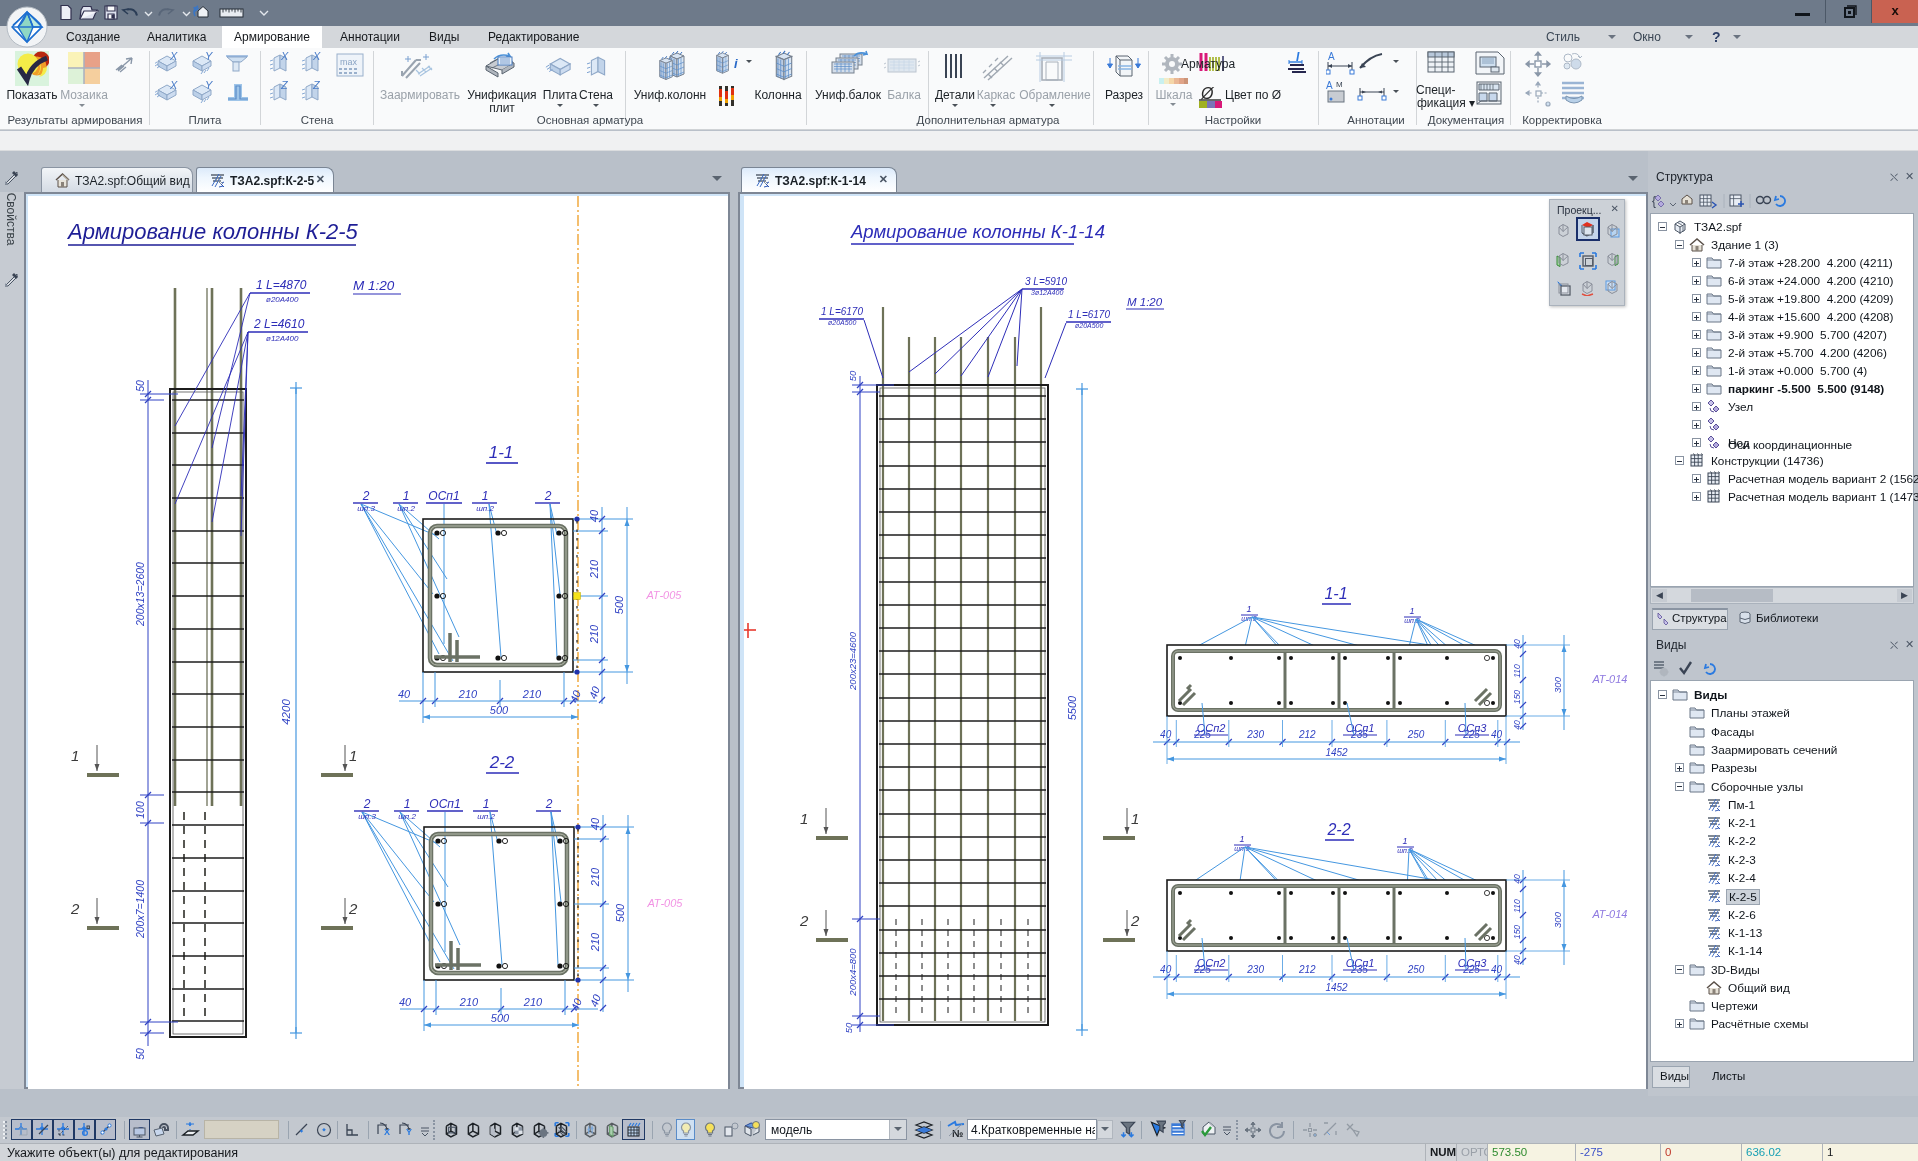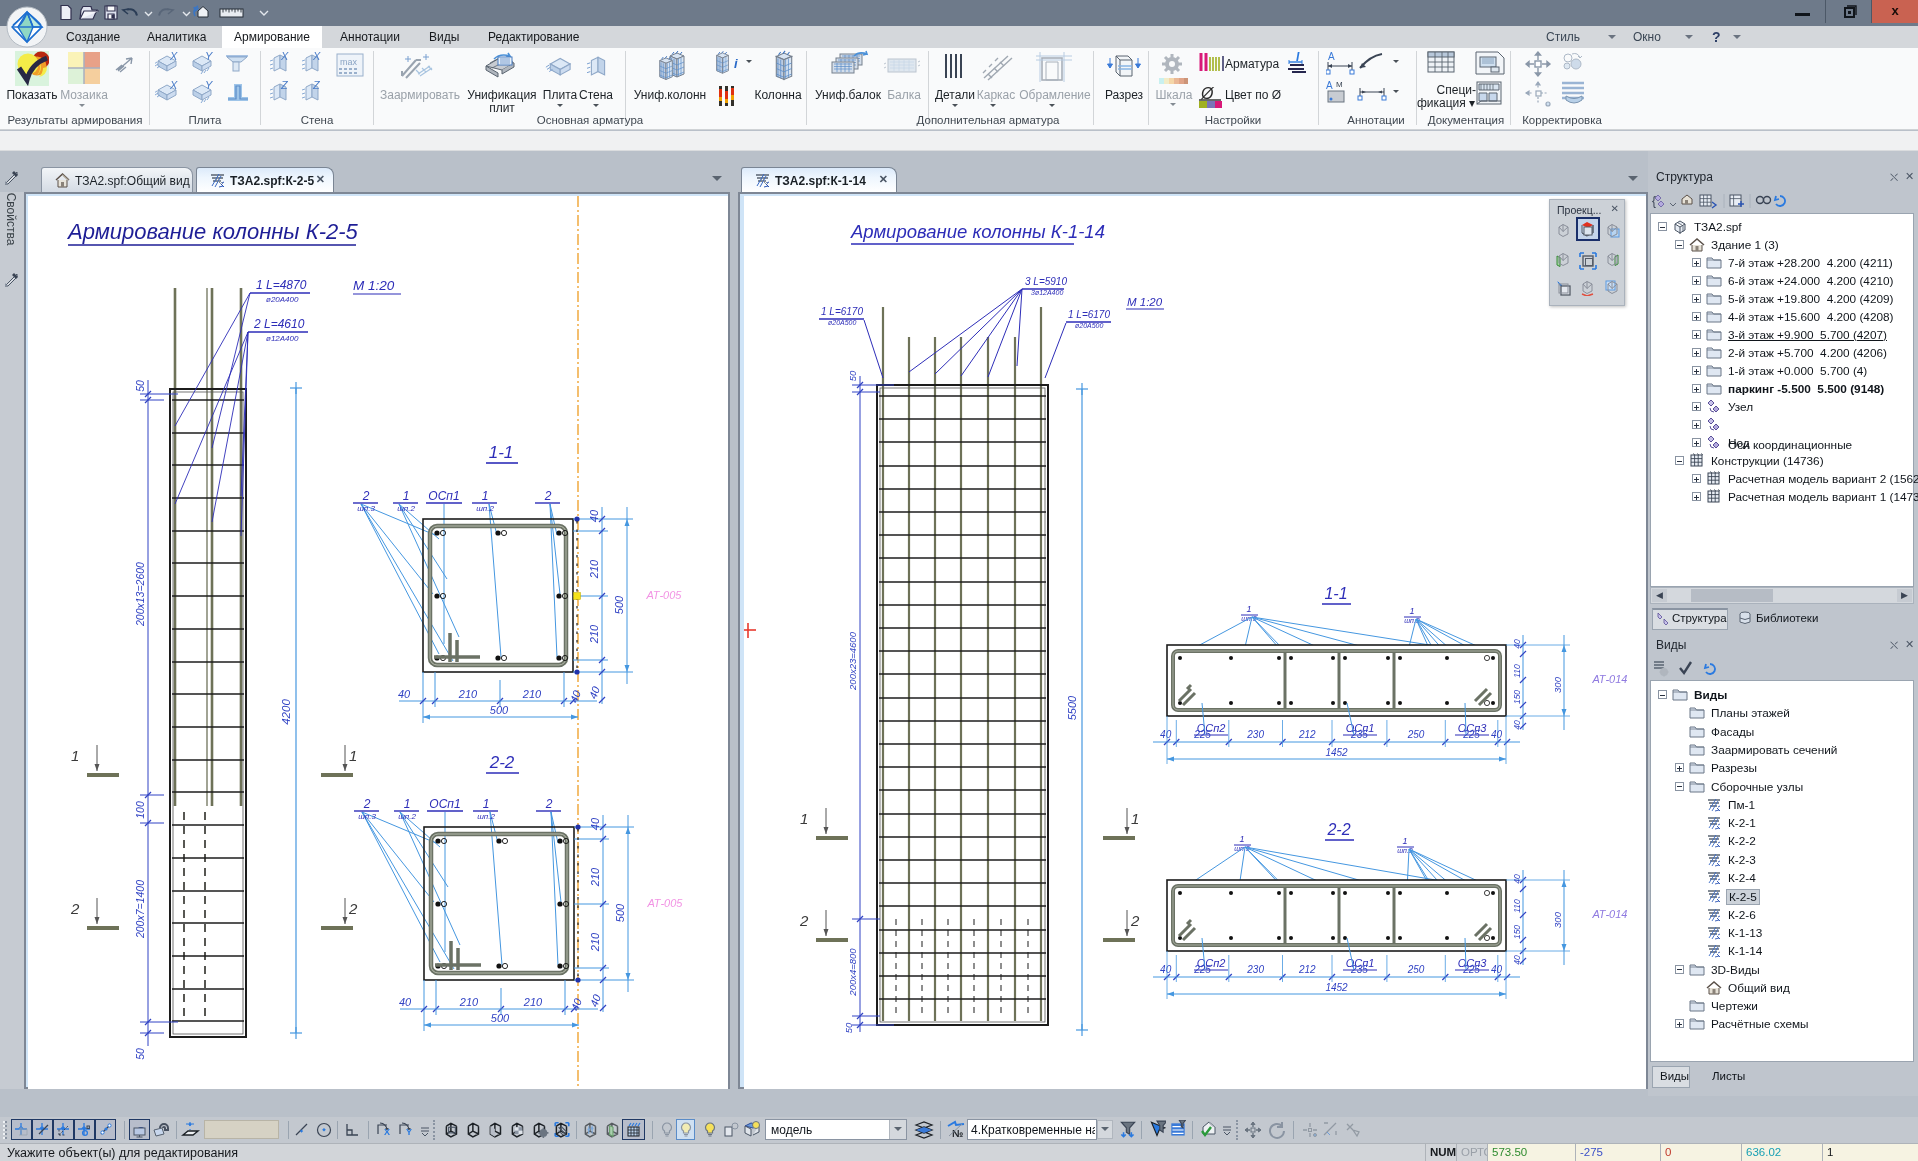--- a/index.html
+++ b/index.html
@@ -329,21 +329,21 @@
       <div style="position:absolute;left:1170px;top:55px;width:0;height:0;border:3.5px solid transparent;border-top-color:#848b93;"></div>
       <svg style="position:absolute;left:1199px;top:4px" width="26" height="22" viewBox="0 0 26 22">
         <path d="M2,1 v18" stroke="#d81878" stroke-width="3"></path>
         <path d="M7,1 v18" stroke="#d81878" stroke-width="3"></path>
         <path d="M11,5 v14" stroke="#a0b020" stroke-width="1.6"></path>
         <path d="M14,5 v14" stroke="#a0b020" stroke-width="1.6"></path>
         <path d="M17,5 v14" stroke="#a0b020" stroke-width="1.6"></path>
         <path d="M20,5 v14" stroke="#a0b020" stroke-width="1.6"></path>
         <path d="M24,4 v15" stroke="#3a3a6a" stroke-width="1.6"></path>
       </svg>
-      <div style="position:absolute;left:1225px;top:9px;font:12px 'Liberation Sans',sans-serif;color:#1c2126;">Арматура</div>
+      <div style="position:absolute;left:1181px;top:9px;font:12px 'Liberation Sans',sans-serif;color:#1c2126;">Арматура</div>
       <svg style="position:absolute;left:1199px;top:36px" width="26" height="30" viewBox="0 0 26 30">
         <text x="2" y="15" font-size="16" font-style="italic" fill="#2a2a2a" style="font-family:'Liberation Sans',sans-serif;">Ø</text>
         <path d="M0,16 h22" stroke="#2a2a2a" stroke-width="1.4"></path>
         <g transform="translate(0,17)">
           <rect width="8" height="7" fill="#a0b020"></rect>
           <rect x="8" width="8" height="7" fill="#7a74b8"></rect>
           <rect x="16" width="7" height="7" fill="#d81878"></rect>
         </g>
       </svg>
       <div style="position:absolute;left:1225px;top:40px;font:12px 'Liberation Sans',sans-serif;color:#1c2126;">Цвет по Ø</div>
@@ -384,21 +384,21 @@
       </svg>
       <div style="position:absolute;left:1393px;top:12px;width:0;height:0;border:3.5px solid transparent;border-top-color:#4a5158;"></div>
       <div style="position:absolute;left:1393px;top:42px;width:0;height:0;border:3.5px solid transparent;border-top-color:#4a5158;"></div>
       <div style="position:absolute;left:1326px;top:66px;width:100px;text-align:center;font:11.5px 'Liberation Sans',sans-serif;color:#3f4750;">Аннотации</div>
       <div style="position:absolute;left:1416px;top:3px;width:1px;height:74px;background:#d2d5d8;"></div>
       <svg style="position:absolute;left:1427px;top:2px" width="28" height="26" viewBox="0 0 28 26">
         <rect x="1" y="2" width="26" height="20" fill="#eef2f6" stroke="#5a6470"></rect>
         <rect x="1" y="2" width="26" height="5" fill="#b8c8da" stroke="#5a6470"></rect>
         <path d="M1,12 h26 M1,17 h26 M8,2 v20 M15,2 v20 M21,2 v20" stroke="#5a6470" stroke-width="0.9"></path>
       </svg>
-      <div style="position:absolute;left:1416px;top:35px;width:60px;text-align:right;font:12px 'Liberation Sans',sans-serif;color:#1c2126;">Специ-</div>
+      <div style="position:absolute;left:1416px;top:35px;width:60px;text-align:left;font:12px 'Liberation Sans',sans-serif;color:#1c2126;">Специ-</div>
       <div style="position:absolute;left:1416px;top:48px;width:60px;text-align:center;font:12px 'Liberation Sans',sans-serif;color:#1c2126;">фикация ▾</div>
       <svg style="position:absolute;left:1474px;top:0px" width="32" height="30" viewBox="0 0 32 30">
         <path d="M2,4 h22 l6,6 v16 h-28 z" fill="#f2f5f8" stroke="#5a6470"></path>
         <rect x="6" y="9" width="16" height="10" fill="#cfe0f0" stroke="#5a6470"></rect>
         <path d="M8,11 h12 M8,13 h12 M8,15 h12" stroke="#7a94b0" stroke-width="0.8"></path>
         <rect x="17" y="19" width="8" height="5" fill="#dde6ee" stroke="#5a6470"></rect>
       </svg>
       <svg style="position:absolute;left:1474px;top:32px" width="32" height="30" viewBox="0 0 32 30">
         <rect x="3" y="2" width="24" height="22" fill="#f2f5f8" stroke="#5a6470"></rect>
         <path d="M5,4 h20 v6 h-20 z" fill="#d8e4f0" stroke="#5a6470"></path>
@@ -1215,21 +1215,21 @@
       </svg></div>
     <div style="position:absolute;left:1726px;top:310px;font:normal 11.8px 'Liberation Sans',sans-serif;color:#10151b;padding:0 2px;white-space:nowrap;">4-й этаж +15.600&nbsp; 4.200 (4208)</div>
     <div style="position:absolute;left:1692px;top:330px;width:9px;height:9px;border:1px solid #8a94a2;background:#fff;">
       <div style="position:absolute;left:1px;top:3.5px;width:5px;height:1px;background:#2a3240;"></div>
       <div style="position:absolute;left:3px;top:1.5px;width:1px;height:5px;background:#2a3240;"></div>
     </div>
     <div style="position:absolute;left:1706px;top:327px;"><svg width="16" height="14" viewBox="0 0 16 14">
         <path d="M1,3 h5 l1.5,2 H15 v8 H1 Z" fill="#dfe7f2" stroke="#6a7687"></path>
         <path d="M1,5 h14" stroke="#6a7687" stroke-width="0.8"></path>
       </svg></div>
-    <div style="position:absolute;left:1726px;top:328px;font:normal 11.8px 'Liberation Sans',sans-serif;color:#10151b;padding:0 2px;white-space:nowrap;text-decoration:underline;">3-й этаж +9.900&nbsp; 5.700 (4207)</div>
+    <div style="position:absolute;left:1726px;top:328px;font:normal 11.8px 'Liberation Sans',sans-serif;color:#10151b;padding:0 2px;white-space:nowrap;">3-й этаж +9.900&nbsp; 5.700 (4207)</div>
     <div style="position:absolute;left:1692px;top:348px;width:9px;height:9px;border:1px solid #8a94a2;background:#fff;">
       <div style="position:absolute;left:1px;top:3.5px;width:5px;height:1px;background:#2a3240;"></div>
       <div style="position:absolute;left:3px;top:1.5px;width:1px;height:5px;background:#2a3240;"></div>
     </div>
     <div style="position:absolute;left:1706px;top:345px;"><svg width="16" height="14" viewBox="0 0 16 14">
         <path d="M1,3 h5 l1.5,2 H15 v8 H1 Z" fill="#dfe7f2" stroke="#6a7687"></path>
         <path d="M1,5 h14" stroke="#6a7687" stroke-width="0.8"></path>
       </svg></div>
     <div style="position:absolute;left:1726px;top:346px;font:normal 11.8px 'Liberation Sans',sans-serif;color:#10151b;padding:0 2px;white-space:nowrap;">2-й этаж +5.700&nbsp; 4.200 (4206)</div>
     <div style="position:absolute;left:1692px;top:366px;width:9px;height:9px;border:1px solid #8a94a2;background:#fff;">

